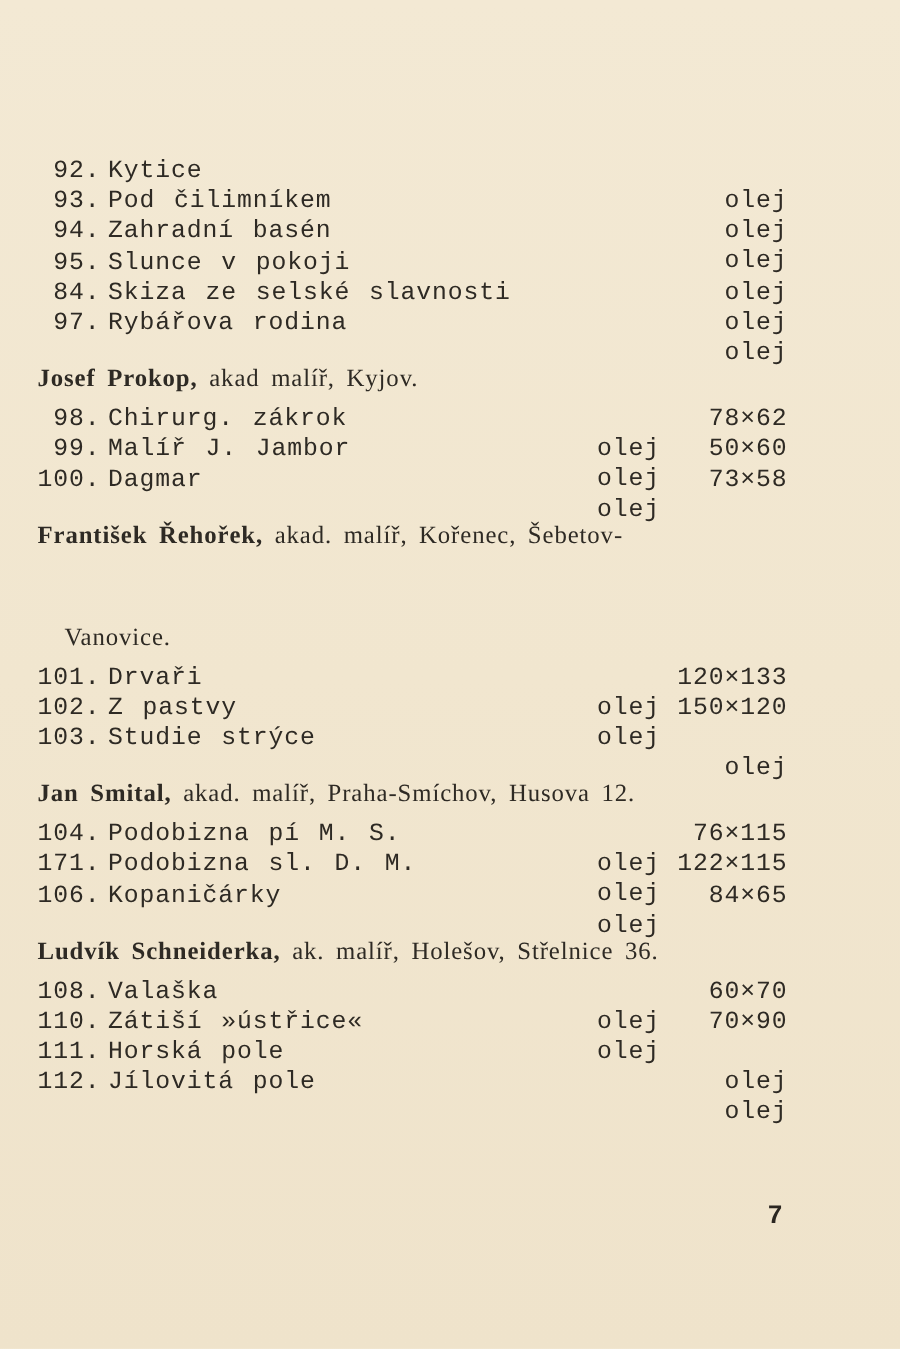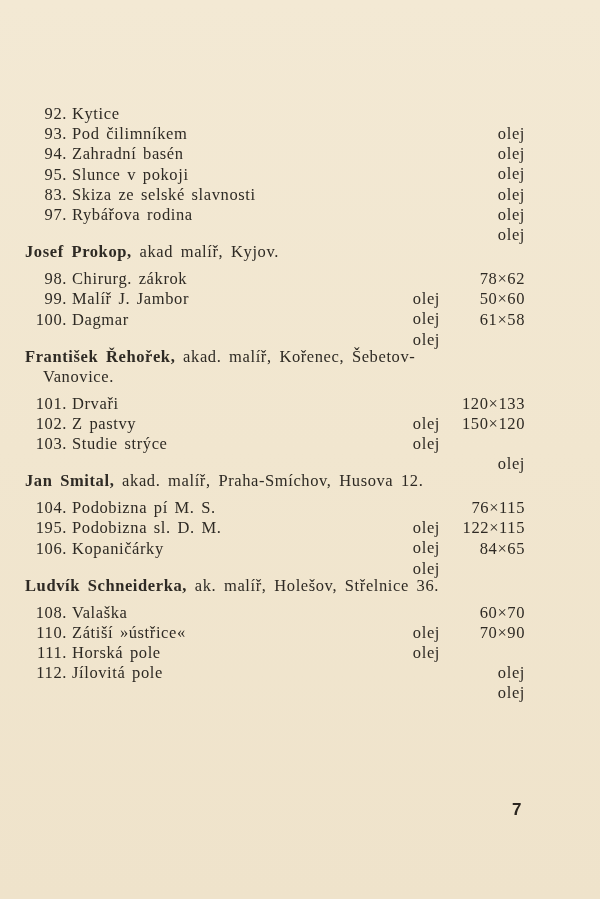--- a/index.html
+++ b/index.html
@@ -30,20 +30,21 @@
       width: 500px;
       font-family: "Liberation Serif", serif;
       font-size: 16.5px;
       letter-spacing: 0.6px;
     }
     .item {
       position: relative;
       height: 20.2px;
       line-height: 20.2px;
       white-space: nowrap;
+      font-family: Liberation Mono, monospace;
     }
     .num {
       display: inline-block;
       width: 42px;
       text-align: right;
       margin-right: 0;
     }
     .title {
       display: inline-block;
       padding-left: 5px;
@@ -69,20 +70,21 @@
       line-height: 20px;
       word-spacing: 3px;
     }
     .artist .name {
       font-weight: bold;
       margin-top: 37px;
     }
     .artist .line2 {
       display: block;
       padding-left: 18px;
+      margin-top: 48px;
     }
     .page-number {
       position: absolute;
       left: 512px;
       top: 800px;
       font-family: "Liberation Sans", sans-serif;
       font-weight: bold;
       font-size: 17px;
       color: #2b2620;
     }
@@ -104,21 +106,21 @@
       </div>
       <div class="item">
         <span class="num">94.</span><span class="title">Zahradní basén</span>
         <span class="medium">olej</span>
       </div>
       <div class="item">
         <span class="num">95.</span><span class="title">Slunce v pokoji</span>
         <span class="medium">olej</span>
       </div>
       <div class="item">
-        <span class="num">83.</span><span class="title">Skiza ze selské slavnosti</span>
+        <span class="num">84.</span><span class="title">Skiza ze selské slavnosti</span>
         <span class="medium">olej</span>
       </div>
       <div class="item">
         <span class="num">97.</span><span class="title">Rybářova rodina</span>
         <span class="medium">olej</span>
       </div>
     </div>
 
     <div class="group">
       <div class="artist">
@@ -131,21 +133,21 @@
         <span class="size">78×62</span>
       </div>
       <div class="item">
         <span class="num">99.</span><span class="title">Malíř J. Jambor</span>
         <span class="medium with-size">olej</span>
         <span class="size">50×60</span>
       </div>
       <div class="item">
         <span class="num">100.</span><span class="title">Dagmar</span>
         <span class="medium with-size">olej</span>
-        <span class="size">61×58</span>
+        <span class="size">73×58</span>
       </div>
     </div>
 
     <div class="group">
       <div class="artist">
         <span class="name">František Řehořek,</span>
         <span class="details">akad. malíř, Kořenec, Šebetov-</span>
         <span class="line2">Vanovice.</span>
       </div>
       <div class="item">
@@ -168,21 +170,21 @@
       <div class="artist">
         <span class="name">Jan Smital,</span>
         <span class="details">akad. malíř, Praha-Smíchov, Husova 12.</span>
       </div>
       <div class="item">
         <span class="num">104.</span><span class="title">Podobizna pí M. S.</span>
         <span class="medium with-size">olej</span>
         <span class="size">76×115</span>
       </div>
       <div class="item">
-        <span class="num">195.</span><span class="title">Podobizna sl. D. M.</span>
+        <span class="num">171.</span><span class="title">Podobizna sl. D. M.</span>
         <span class="medium with-size">olej</span>
         <span class="size">122×115</span>
       </div>
       <div class="item">
         <span class="num">106.</span><span class="title">Kopaničárky</span>
         <span class="medium with-size">olej</span>
         <span class="size">84×65</span>
       </div>
     </div>
 

